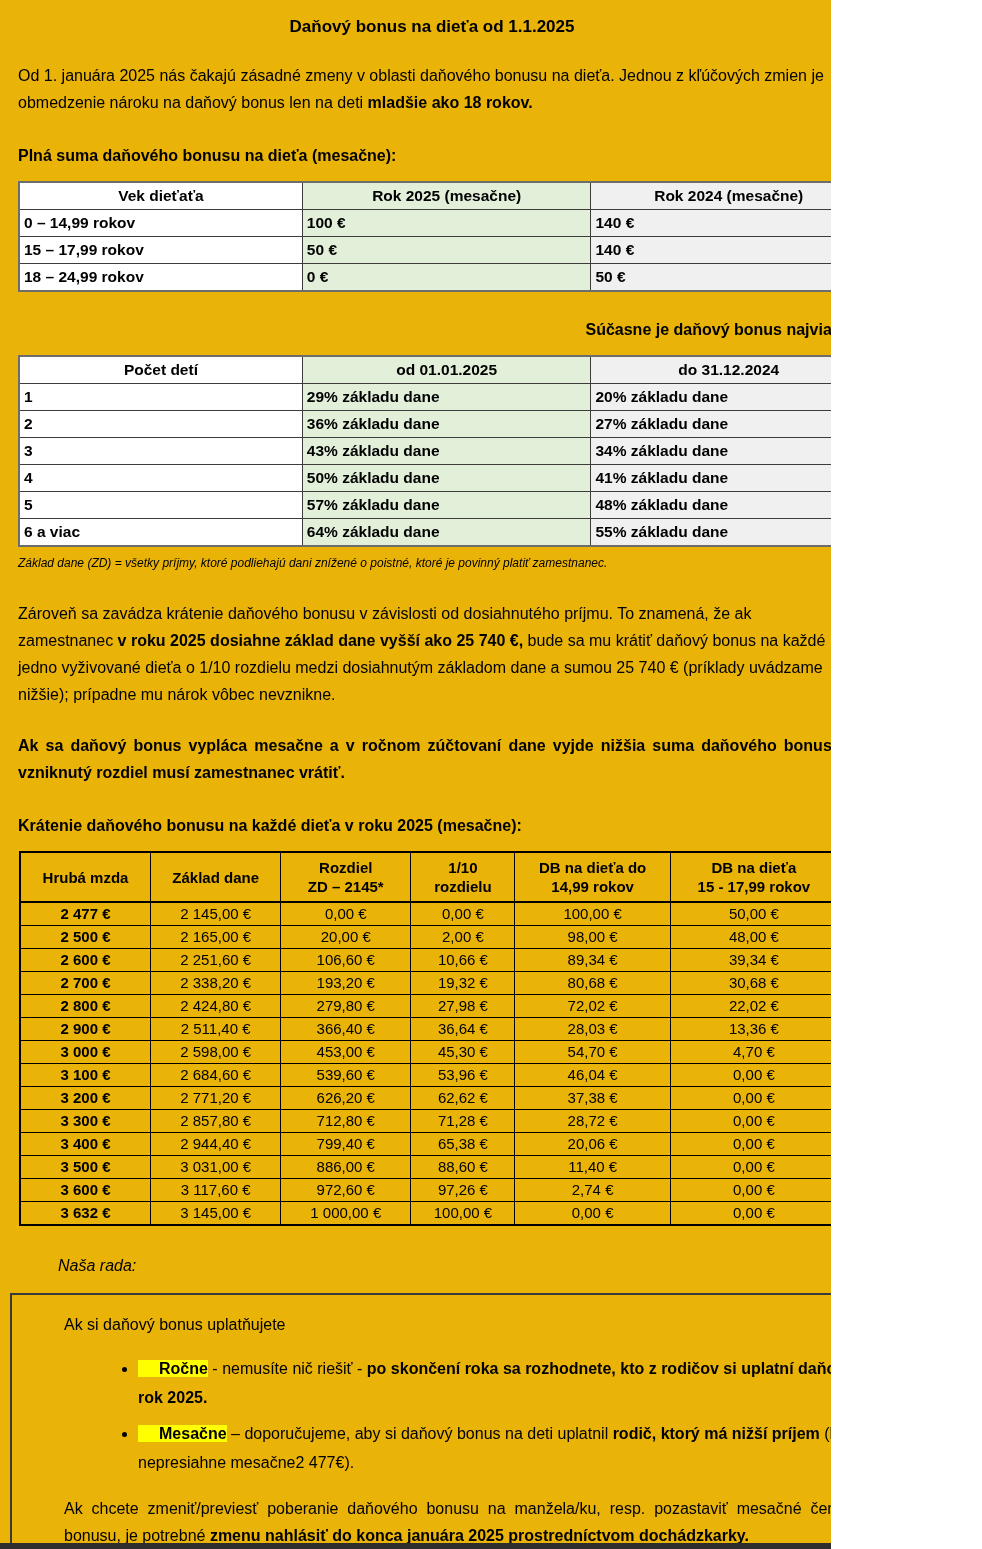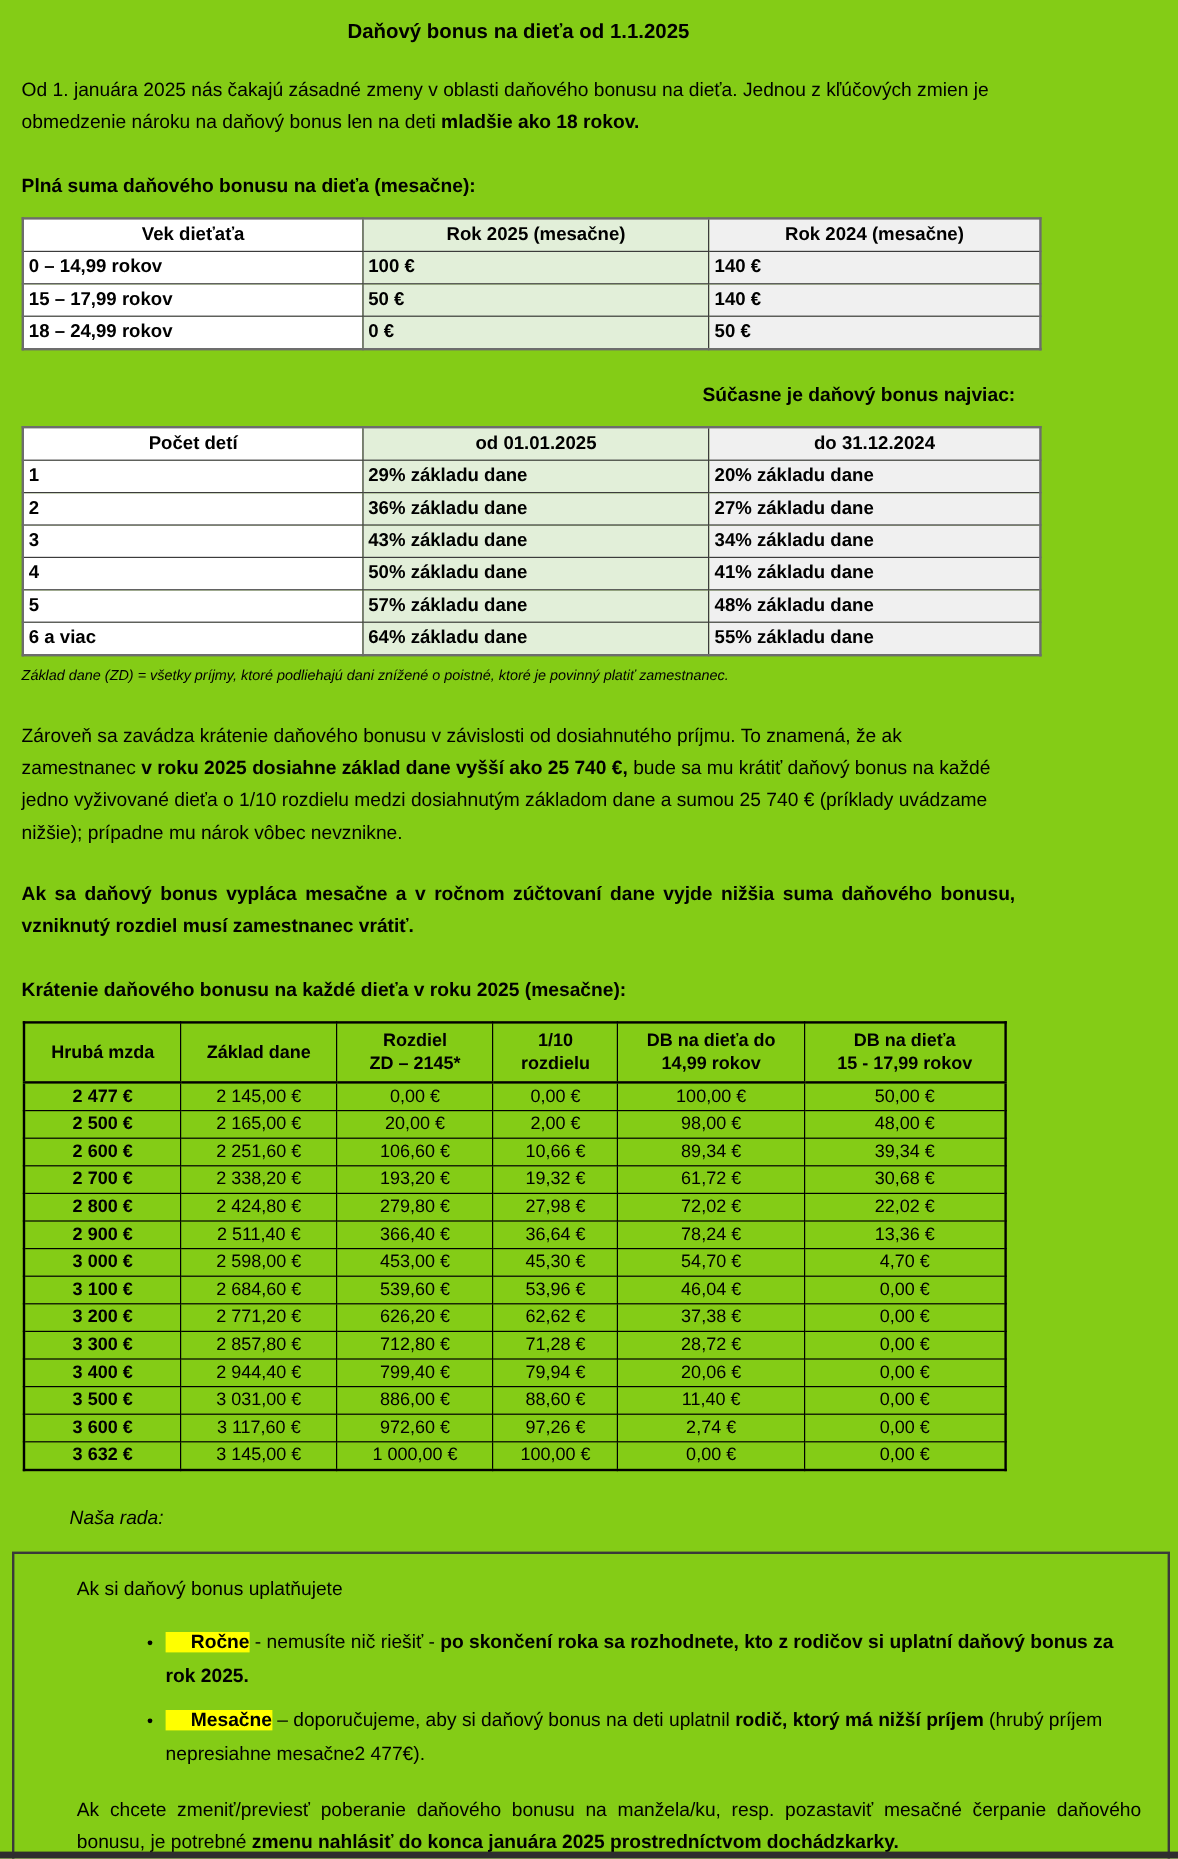--- a/index.html
+++ b/index.html
@@ -1,19 +1,19 @@
 <!DOCTYPE html>
 <html lang="sk"><head>
 <meta charset="utf-8">
 <style>
   html,body{margin:0;padding:0;background:#fff;}
   .page{
     position:relative;
-    width:982px;height:1549px;
-    background:#84cc16;color:#000;
+    width:831px;height:1549px;
+    background:#eab308;color:#000;
     font-family:"Liberation Sans",sans-serif;
     font-size:16px;line-height:27px;
     overflow:hidden;
   }
   .title{
     margin:16px 0 0 18px;width:828px;
     text-align:center;font-weight:bold;font-size:17px;line-height:22px;
   }
   .para{margin:24px 0 0 18px;width:828px;}
   .para b{font-weight:bold;}
@@ -210,37 +210,37 @@
           <td>106,60 €</td>
           <td>10,66 €</td>
           <td>89,34 €</td>
           <td>39,34 €</td>
         </tr>
         <tr>
           <td>2 700 €</td>
           <td>2 338,20 €</td>
           <td>193,20 €</td>
           <td>19,32 €</td>
-          <td>61,72 €</td>
+          <td>80,68 €</td>
           <td>30,68 €</td>
         </tr>
         <tr>
           <td>2 800 €</td>
           <td>2 424,80 €</td>
           <td>279,80 €</td>
           <td>27,98 €</td>
           <td>72,02 €</td>
           <td>22,02 €</td>
         </tr>
         <tr>
           <td>2 900 €</td>
           <td>2 511,40 €</td>
           <td>366,40 €</td>
           <td>36,64 €</td>
-          <td>78,24 €</td>
+          <td>28,03 €</td>
           <td>13,36 €</td>
         </tr>
         <tr>
           <td>3 000 €</td>
           <td>2 598,00 €</td>
           <td>453,00 €</td>
           <td>45,30 €</td>
           <td>54,70 €</td>
           <td>4,70 €</td>
         </tr>
@@ -265,21 +265,21 @@
           <td>2 857,80 €</td>
           <td>712,80 €</td>
           <td>71,28 €</td>
           <td>28,72 €</td>
           <td>0,00 €</td>
         </tr>
         <tr>
           <td>3 400 €</td>
           <td>2 944,40 €</td>
           <td>799,40 €</td>
-          <td>79,94 €</td>
+          <td>65,38 €</td>
           <td>20,06 €</td>
           <td>0,00 €</td>
         </tr>
         <tr>
           <td>3 500 €</td>
           <td>3 031,00 €</td>
           <td>886,00 €</td>
           <td>88,60 €</td>
           <td>11,40 €</td>
           <td>0,00 €</td>

